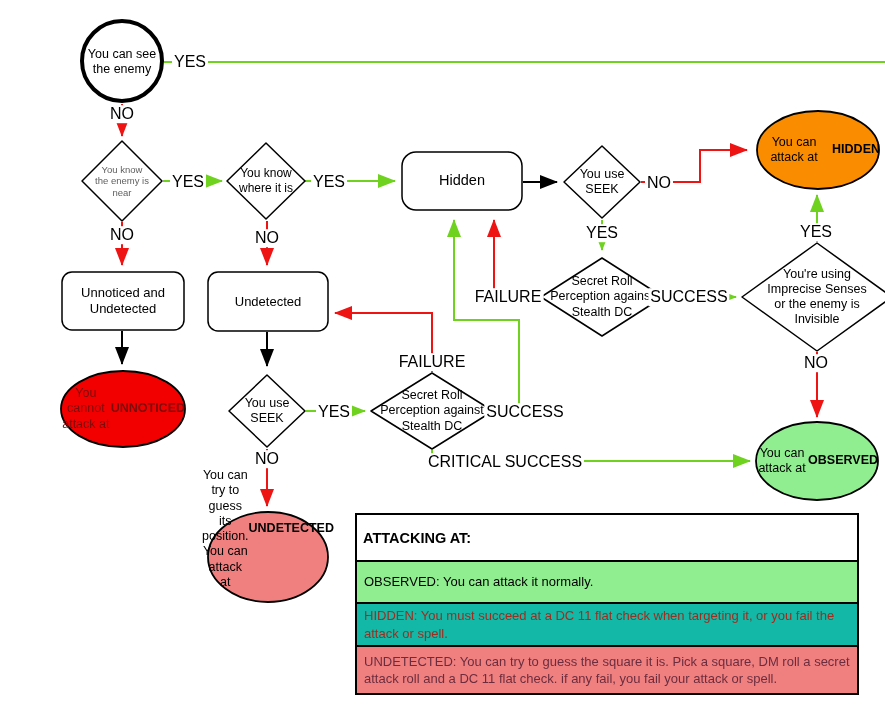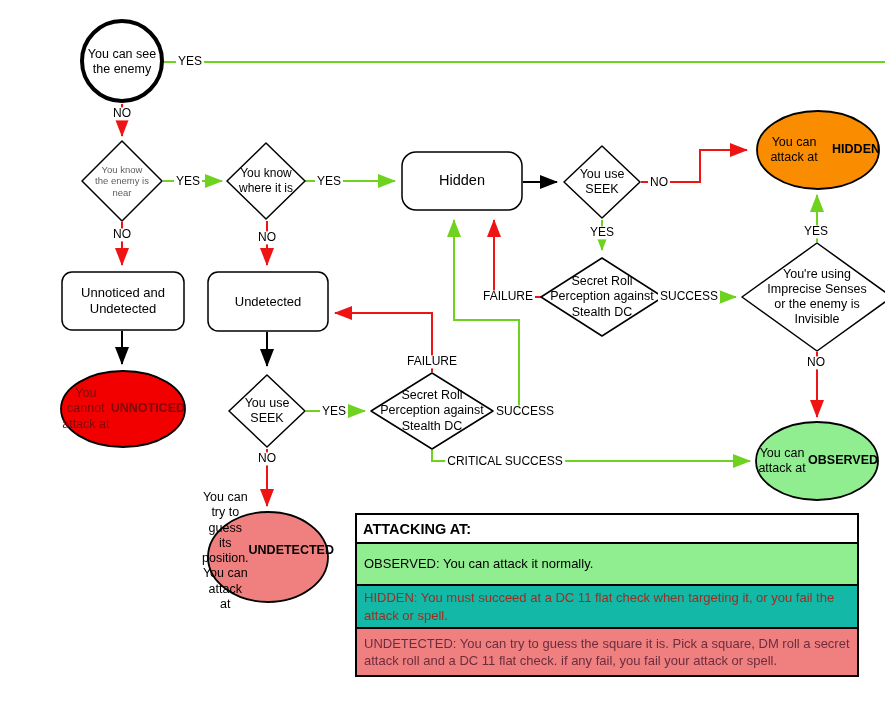--- a/index.html
+++ b/index.html
@@ -9,29 +9,29 @@
   }
   svg.wires{position:absolute;left:0;top:0;width:885px;height:713px;}
   .ntext{
     position:absolute;display:flex;align-items:center;justify-content:center;
     text-align:center;white-space:pre-line;line-height:1.22;color:#000;
   }
   .ntext .boldline{font-weight:bold;white-space:pre-line;}
   .ncol{flex-direction:row;}
   .elabel{
     position:absolute;transform:translate(-50%,-50%);
-    background:#ffffff;padding:0 2px;font-size:12px;line-height:1.1;
+    background:#ffffff;padding:0 2px;font-size:16px;line-height:1.1;
     white-space:nowrap;color:#000;
   }
   .legend{
     position:absolute;left:313px;top:513px;width:504px;
     border:2px solid #000;background:#fff;box-sizing:border-box;
   }
   .legend-header{
-    font-weight:bold;font-size:14.5px;padding:4px 6px;height:27px;
+    font-weight:bold;font-size:14.5px;padding:4px 6px;height:45px;
     display:flex;align-items:center;box-sizing:border-box;background:#fff;color:#000;
   }
   .legend-row{
     border-top:2px solid #000;font-size:13px;line-height:1.32;
     padding:3px 7px;box-sizing:border-box;display:flex;align-items:center;
   }
   .row-observed{height:42px;text-align:right;}
   .row-hidden{height:43px;}
   .row-undetected{height:48px;}
   .row-unnoticed{height:28px;}
@@ -147,21 +147,21 @@
   <div class="ntext ncol" style="left:714px;top:423px;width:122px;height:76px;font-size:12.5px;">
     <span>You can attack at</span>
     <span class="boldline">OBSERVED</span>
   </div>
 
   <div class="ntext ncol" style="left:19px;top:372px;width:124px;height:74px;font-size:12.5px;color:#7b0c0c;">
     <span>You cannot attack at</span>
     <span class="boldline">UNNOTICED</span>
   </div>
 
-  <div class="ntext ncol" style="left:166px;top:507px;width:120px;height:88px;font-size:12.5px;">
+  <div class="ntext ncol" style="left:166px;top:485px;width:120px;height:88px;font-size:12.5px;">
     <span>You can try to
 guess its position.
 You can attack at</span>
     <span class="boldline">UNDETECTED</span>
   </div>
 
   <span class="elabel" style="left:148px;top:62px;">YES</span>
   <span class="elabel" style="left:80px;top:114px;">NO</span>
   <span class="elabel" style="left:146px;top:182px;">YES</span>
   <span class="elabel" style="left:80px;top:235px;">NO</span>

